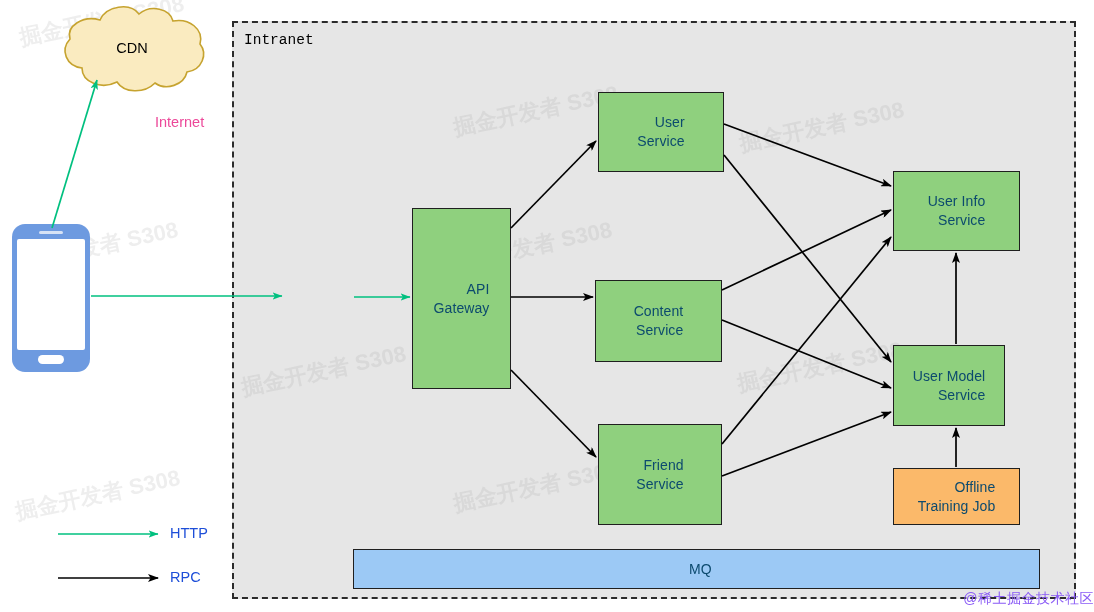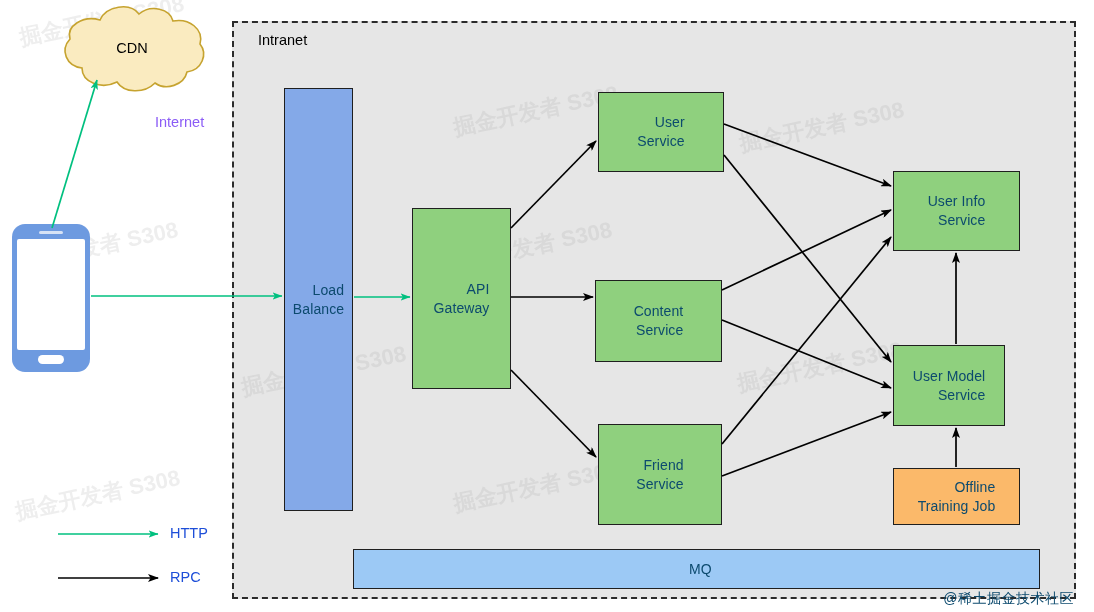--- a/index.html
+++ b/index.html
@@ -49,31 +49,32 @@
     left: 232px;
     top: 21px;
     width: 844px;
     height: 578px;
     box-sizing: border-box;
     background: #E6E6E6;
     border: 2px dashed #2b2b2b;
   }
   #intranet-label {
     position: absolute;
-    left: 258px;
+    left: 244px;
     top: 32px;
     font-size: 14.5px;
     color: #000;
+    font-family: Liberation Mono, monospace;
   }
   #internet-label {
     position: absolute;
     left: 155px;
     top: 114px;
     font-size: 14.5px;
-    color: #8b5cf6;
+    color: #ec4899;
   }
 
   
   #cdn-cloud {
     position: absolute;
     left: 56px;
     top: 2px;
     width: 152px;
     height: 92px;
   }
@@ -147,24 +148,24 @@
   }
   .legend-label {
     position: absolute;
     left: 134px;
     font-size: 14.5px;
     color: #1d4ed8;
   }
 
   #watermark-brand {
     position: absolute;
-    right: 20px;
+    right: 0;
     bottom: 4px;
     font-size: 14px;
-    color: #0c4a6e;
+    color: #8b5cf6;
     letter-spacing: 0.5px;
     text-align: center;
   }
   .wm {
     position: absolute;
     color: rgba(150,150,150,0.16);
     font-size: 22px;
     font-weight: bold;
     transform: rotate(-12deg);
     user-select: none;
@@ -198,22 +199,20 @@
              C10 24, 27 13, 44 18 Z" fill="#FAEBC0" stroke="#C6A32F" stroke-width="1.6"></path>
   </svg>
   <div id="cdn-label">CDN</div>
 
   <div id="phone">
     <div id="phone-speaker"></div>
     <div id="phone-screen"></div>
     <div id="phone-home"></div>
   </div>
 
-  <div class="node blue" style="left:284px; top:88px;  width:69px;  height:423px;">Load
-Balance</div>
   <div class="node green" style="left:412px; top:208px; width:99px;  height:181px;">API
 Gateway</div>
   <div class="node green" style="left:598px; top:92px;  width:126px; height:80px;">User
 Service</div>
   <div class="node green" style="left:595px; top:256px; width:127px; height:82px;margin-top:24px;">Content
 Service</div>
   <div class="node green" style="left:598px; top:424px; width:124px; height:101px;">Friend
 Service</div>
   <div class="node green" style="left:893px; top:171px; width:127px; height:80px;">User Info
 Service</div>

